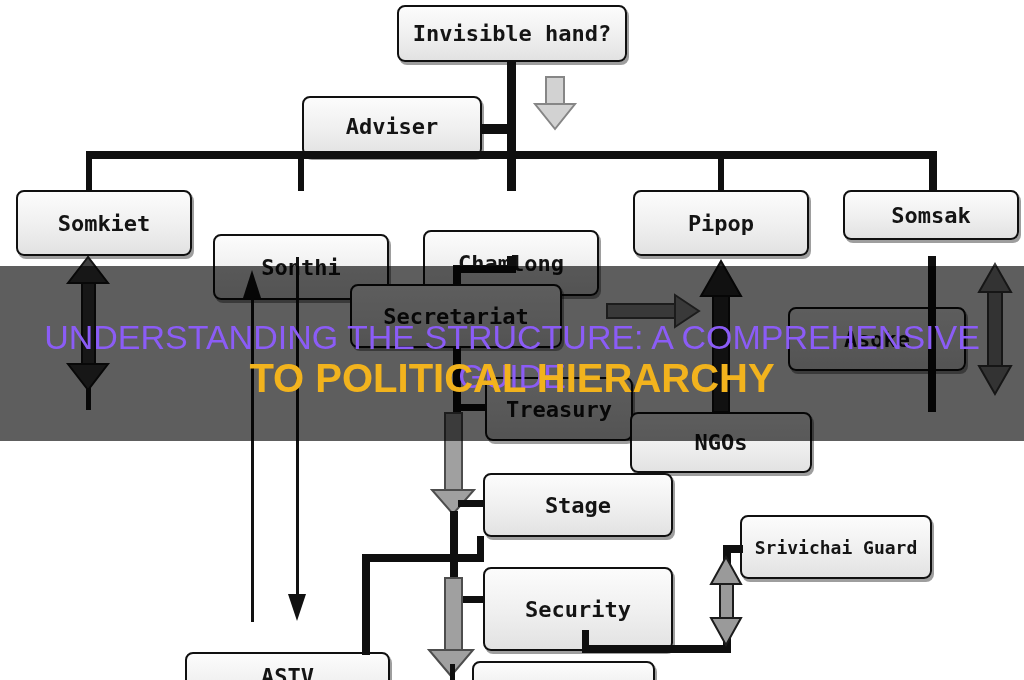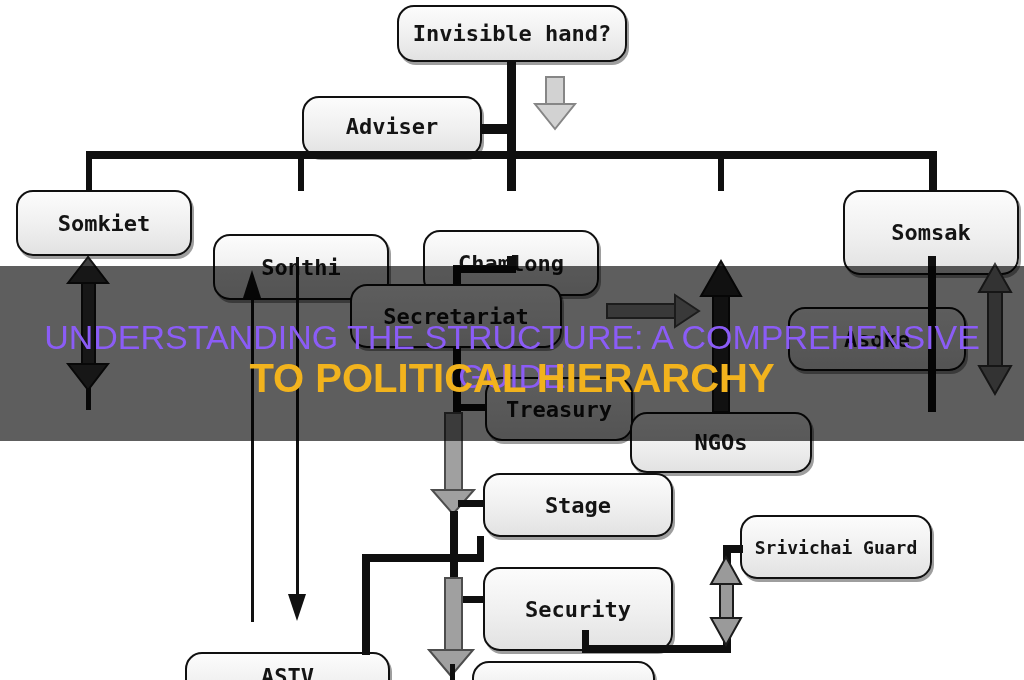--- a/index.html
+++ b/index.html
@@ -1,21 +1,21 @@
 <!DOCTYPE html>
 <html><head>
 <meta charset="utf-8">
 <style>
   html,body{margin:0;padding:0;background:#fff;}
   .stage{position:relative;width:1024px;height:680px;background:#ffffff;overflow:hidden;
          font-family:"DejaVu Sans Mono", monospace;}
   
   .node{position:absolute;box-sizing:border-box;
         background:linear-gradient(180deg,#fcfcfc 0%,#efefef 55%,#e2e2e2 100%);
-        border:2.5px solid #101010;border-radius:17px;
+        border:2.5px solid #101010;border-radius:8px;
         box-shadow:2px 3px 0 rgba(0,0,0,0.38);
         display:flex;align-items:center;justify-content:center;
         color:#141414;font-weight:700;font-size:22px;letter-spacing:0;white-space:nowrap;}
   .node.small{font-size:18px;}
   .node.top-pad{align-items:flex-start;padding-top:10px;}
   
   svg.wires{position:absolute;left:0;top:0;z-index:2;pointer-events:none;}
   
   .banner{position:absolute;left:0;top:266px;width:1024px;height:175px;
           background:rgba(0,0,0,0.63);z-index:3;}
@@ -40,21 +40,24 @@
 
   <div class="node" style="left:4px;top:190px;width:176px;height:66px;margin-left:12px;">
       <span>Somkiet</span>
     </div>
   <div class="node" style="left:213px;top:190px;width:176px;height:66px;margin-top:44px;">
       <span>Sonthi</span>
     </div>
   <div class="node" style="left:423px;top:190px;width:176px;height:66px;margin-top:40px;">
       <span>Chamlong</span>
     </div>
-  <div class="node" style="left:843px;top:190px;width:176px;height:85px;">
+  <div class="node" style="left:633px;top:190px;width:176px;height:66px;">
+      <span>Pipop</span>
+    </div>
+  <div class="node" style="left:843px;top:190px;width:176px;height:50px;">
       <span>Somsak</span>
     </div>
 
   <div class="node" style="left:350px;top:284px;width:212px;height:64px;">
       <span>Secretariat</span>
     </div>
   <div class="node" style="left:788px;top:307px;width:178px;height:64px;">
       <span>Asoke</span>
     </div>
   <div class="node" style="left:485px;top:377px;width:148px;height:64px;">

